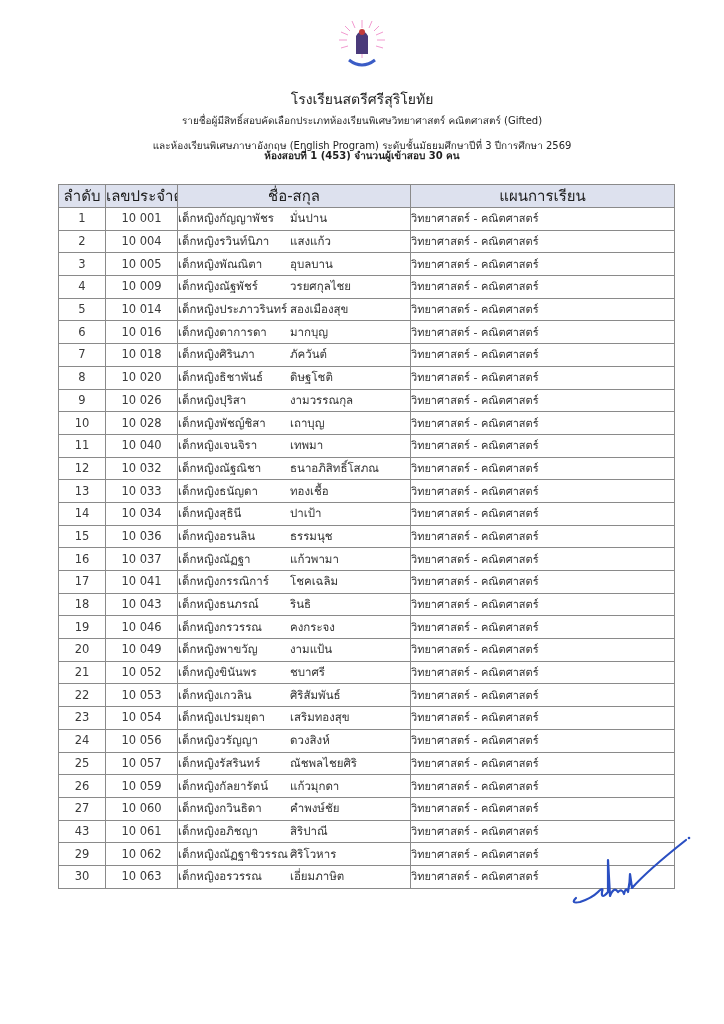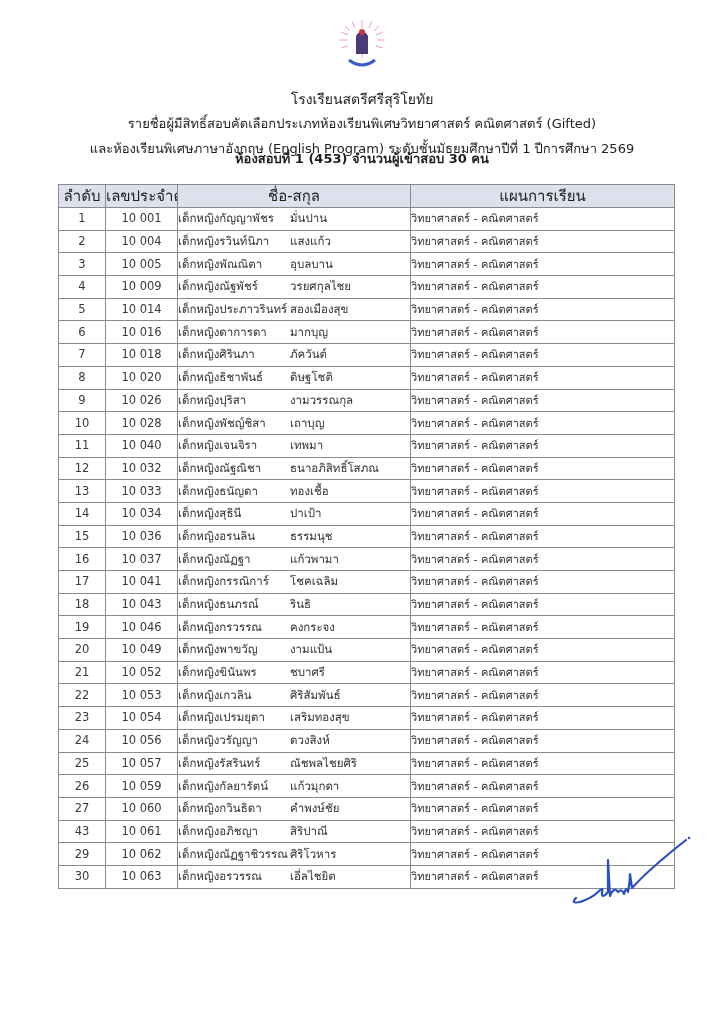--- a/index.html
+++ b/index.html
@@ -5,21 +5,21 @@
   html, body { margin: 0; padding: 0; background: #ffffff; }
   body {
     width: 724px; height: 1024px; position: relative; overflow: hidden;
     font-family: "DejaVu Sans", "Liberation Sans", sans-serif; color: #2a2a2a;
   }
   .logo {
     position: absolute; left: 337px; top: 18px; width: 50px; height: 50px;
   }
   .header-line {
     position: absolute; left: 0; width: 724px; text-align: center;
-    font-size: 13px; color: #1e1e1e; white-space: nowrap;
+    font-size: 10px; color: #1e1e1e; white-space: nowrap;
   }
   .h1 { top: 88px; font-size: 14px; }
   .h2 { top: 113px; }
   .h3 { top: 138px; }
   .h4 { top: 148px; font-weight: bold; }
   table.roster {
     position: absolute; left: 58px; top: 184px; width: 616px;
     border-collapse: collapse; table-layout: fixed;
     font-size: 11.5px;
   }
@@ -56,21 +56,21 @@
     <line x1="4" y1="30" x2="11" y2="28"></line>
       <line x1="46" y1="30" x2="39" y2="28"></line>
   </g>
   <path d="M19 36 L19 18 Q25 8 31 18 L31 36 Z" fill="#4a3a7a"></path>
   <circle cx="25" cy="14" r="3" fill="#c23b3b"></circle>
   <path d="M12 42 Q25 52 38 42" stroke="#3a5cc6" stroke-width="3" fill="none"></path>
 </svg>
 
 <div class="header-line h1">โรงเรียนสตรีศรีสุริโยทัย</div>
 <div class="header-line h2">รายชื่อผู้มีสิทธิ์สอบคัดเลือกประเภทห้องเรียนพิเศษวิทยาศาสตร์ คณิตศาสตร์ (Gifted)</div>
-<div class="header-line h3">และห้องเรียนพิเศษภาษาอังกฤษ (English Program) ระดับชั้นมัธยมศึกษาปีที่ 1 ปีการศึกษา 2569</div>
+<div class="header-line h3">และห้องเรียนพิเศษภาษาอังกฤษ (English Program) ระดับชั้นมัธยมศึกษาปีที่ 3 ปีการศึกษา 2569</div>
 <div class="header-line h4">ห้องสอบที่ 1 (453) จำนวนผู้เข้าสอบ 30 คน</div>
 
 <table class="roster">
   <colgroup>
     <col style="width:47px">
       <col style="width:72px">
       <col style="width:233px">
       <col style="width:264px">
   </colgroup>
   <thead>
@@ -252,21 +252,21 @@
       </tr>
       <tr>
         <td class="c-num">29</td>
         <td class="c-id">10 062</td>
         <td class="c-name"><span class="first">เด็กหญิงณัฏฐาชิวรรณ</span><span class="last">ศิริโวหาร</span></td>
         <td class="c-plan">วิทยาศาสตร์ - คณิตศาสตร์</td>
       </tr>
       <tr>
         <td class="c-num">30</td>
         <td class="c-id">10 063</td>
-        <td class="c-name"><span class="first">เด็กหญิงอรวรรณ</span><span class="last">เอี่ลไชยิต</span></td>
+        <td class="c-name"><span class="first">เด็กหญิงอรวรรณ</span><span class="last">เอี่ยมภาษิต</span></td>
         <td class="c-plan">วิทยาศาสตร์ - คณิตศาสตร์</td>
       </tr>
     </tbody>
 </table>
 
 <svg class="signature" viewBox="0 0 125 80">
   <path d="M8 68 Q2 74 12 72 Q24 68 30 62 Q36 56 34 62 Q33 70 40 62 L40 30 L42 66 Q46 56 50 62 Q54 58 56 64 Q58 56 60 62 Q62 52 62 44 L64 58 Q80 40 118 10" stroke="#2a4fc2" stroke-width="2.2" fill="none" stroke-linecap="round" stroke-linejoin="round"></path>
   <circle cx="121" cy="8" r="1.3" fill="#2a4fc2"></circle>
 </svg>
 

